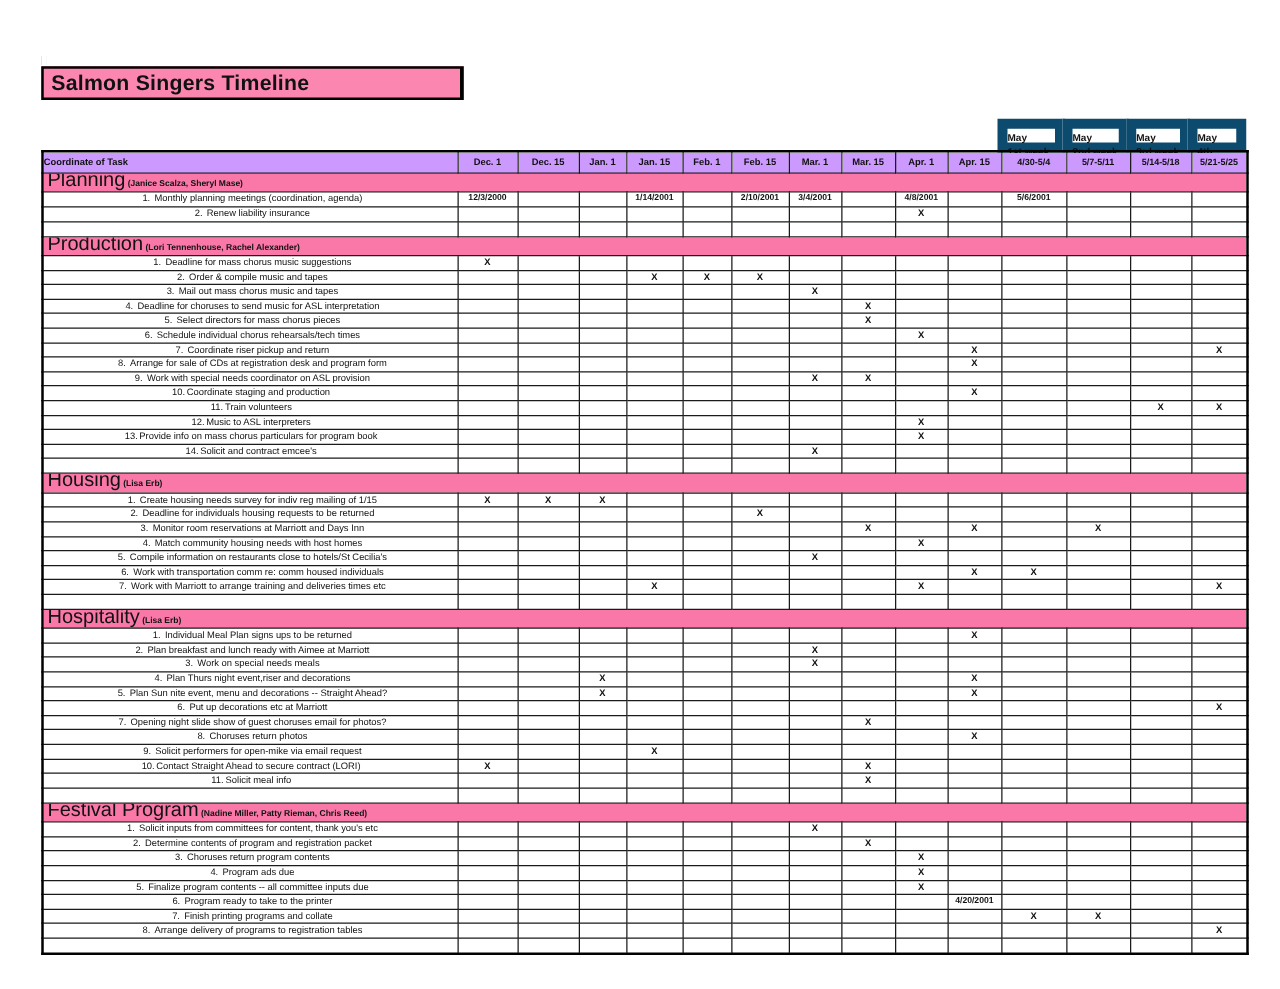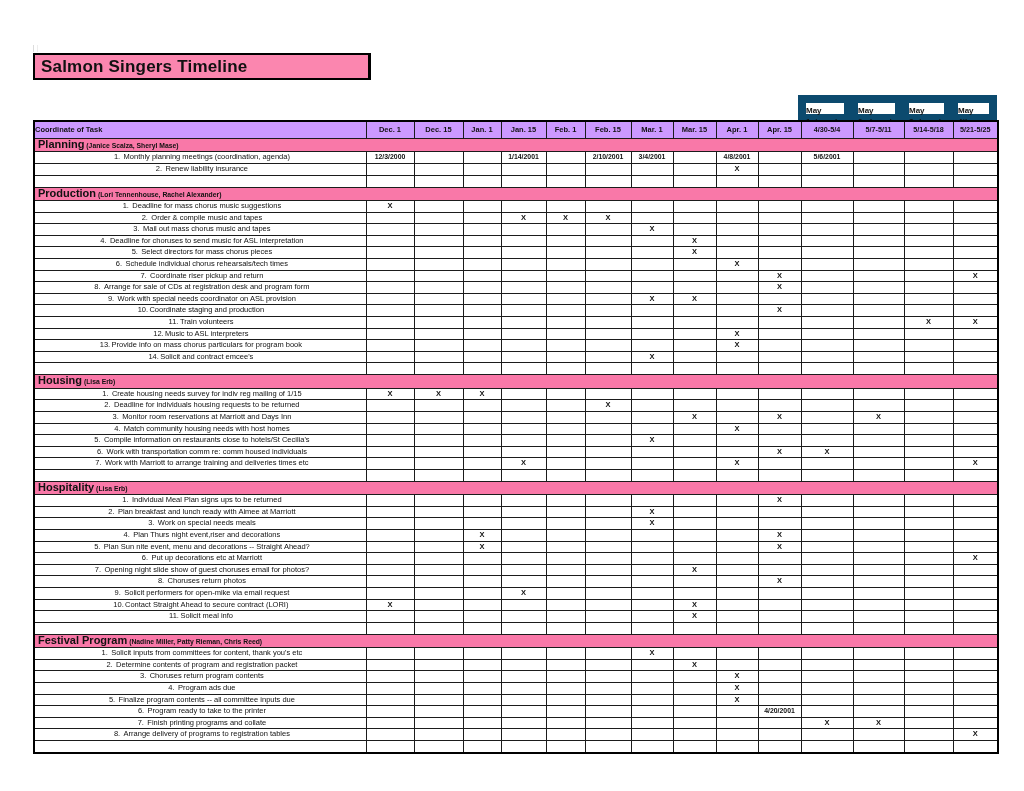--- a/index.html
+++ b/index.html
@@ -36,21 +36,21 @@
   }
   table.main td{
     border:1px solid #1b1b1b;padding:0;overflow:hidden;white-space:nowrap;
     height:10.6px;line-height:10.6px;font-size:7.5px;vertical-align:middle;
   }
   tr.hdr td{background:#cc99ff;height:16px;line-height:16px;}
   td.hdr-task{font-weight:bold;font-size:12px;padding-left:4px;text-align:left;}
   td.hdr-col{font-weight:bold;font-size:8.5px;text-align:center;}
   td.hdr-col.may{font-size:7.2px;}
   tr.sec td{background:#f978a8;height:11.4px;line-height:11.4px;padding-left:3px;text-align:left;}
-  .sec-name{font-weight:bold;font-size:11px;margin-top:19px;}
+  .sec-name{font-weight:normal;font-size:16px;margin-top:19px;}
   .sec-people{font-weight:bold;font-size:6.8px;}
   td.task{padding-left:3px;text-align:center;}
   .rownum{display:inline-block;width:13px;}
   td.mark{text-align:center;font-weight:bold;}
   td.mark.x{font-size:7.5px;}
   td.mark.date{font-size:6.9px;}
   tr.gap td{height:11px;}
 </style>
 </head>
 <body>

